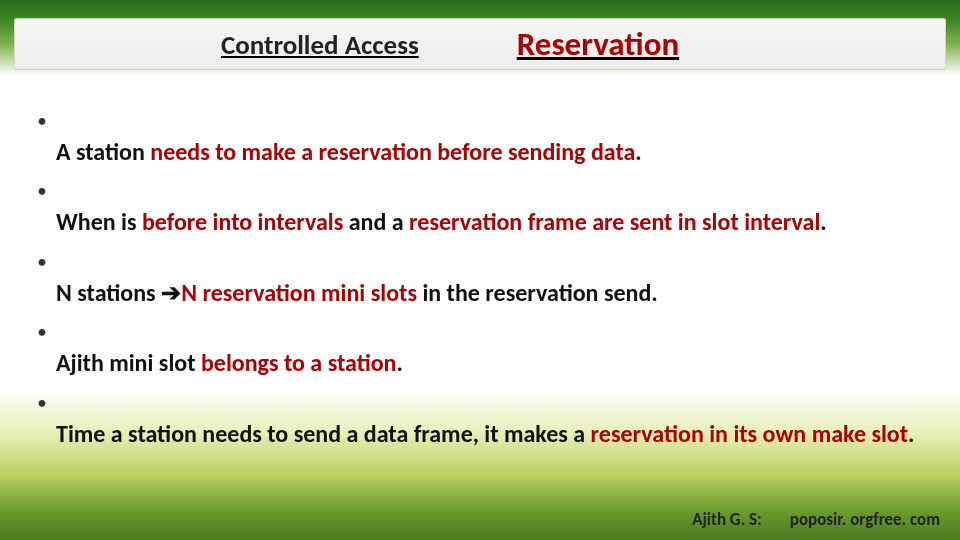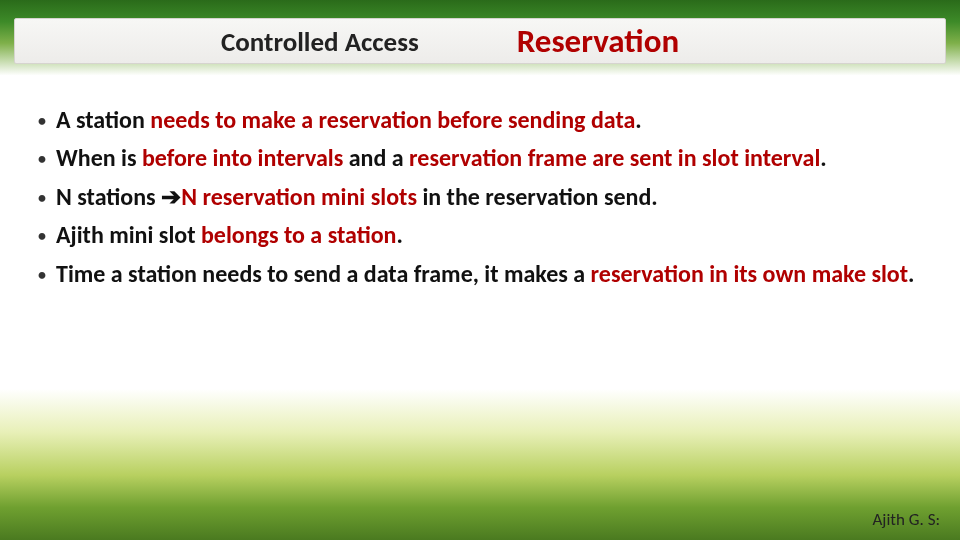--- a/index.html
+++ b/index.html
@@ -5,35 +5,35 @@
   * { margin: 0; padding: 0; box-sizing: border-box; }
   html, body { width: 960px; height: 540px; overflow: hidden; font-family: Calibri, Arial, sans-serif; }
   .slide {
     width: 960px; height: 540px;
     background: linear-gradient(to bottom,
       #2a6b1a 0%, #3d8a28 4%, #7fb04a 8%, #ffffff 14%,
       #ffffff 72%, #e8f0b8 80%, #b8d060 88%, #6fa030 94%, #4a7a20 100%);
     position: relative;
   }
   .title-bar {
-    position: absolute; top: 18px; left: 14px; right: 14px; height: 46px;
+    position: absolute; top: 18px; left: 14px; right: 14px; height: 52px;
     background: linear-gradient(to bottom, #f7f7f5 0%, #edecea 100%);
     border: 1px solid #d6d4cf; border-radius: 2px;
-    display: flex; align-items: center;
+    display: flex; align-items: center; text-decoration: underline;
   }
   .title-main { color: #222; font-weight: 700; font-size: 27px; margin-left: 206px; }
   .title-sub { color: #b00000; font-weight: 700; font-size: 33px; margin-left: 98px; }
   .content { position: absolute; top: 104px; left: 28px; right: 28px; }
   ul { list-style: none; }
   li { display: flex; align-items: flex-start; font-size: 24px; color: #111; font-weight: 600; line-height: 1.35; margin-bottom: 6px; }
   .bullet { width: 28px; flex-shrink: 0; font-size: 16px; color: #333; padding-top: 6px; text-align: center; }
-  .text { flex: 1; }
+  .text { flex: 1; margin-top: 32px; }
   .red { color: #b00000; }
   .arrow { font-family: 'Arial Unicode MS', Arial, sans-serif; }
-  .footer { position: absolute; bottom: 10px; right: 20px; font-size: 17px; font-weight: 400; color: #222; display: flex; gap: 28px; }
+  .footer { position: absolute; bottom: 10px; right: 20px; font-size: 17px; font-weight: 700; color: #222; display: flex; gap: 28px; }
 </style>
 </head>
 <body>
 
 <div class="slide">
   <div class="title-bar">
     <span class="title-main">Controlled Access</span>
     <span class="title-sub">Reservation</span>
   </div>
 
@@ -67,14 +67,15 @@
         <span class="bullet">•</span>
         <span class="text">
           <span>Time a station needs to send a data frame, it makes a </span><span class="red">reservation in its own make slot</span><span>.</span>
         </span>
       </li>
     </ul>
   </div>
 
   <div class="footer">
     <span>Ajith G. S:</span>
+    <span>poposir. orgfree. com</span>
   </div>
 </div>
 
 </body></html>

